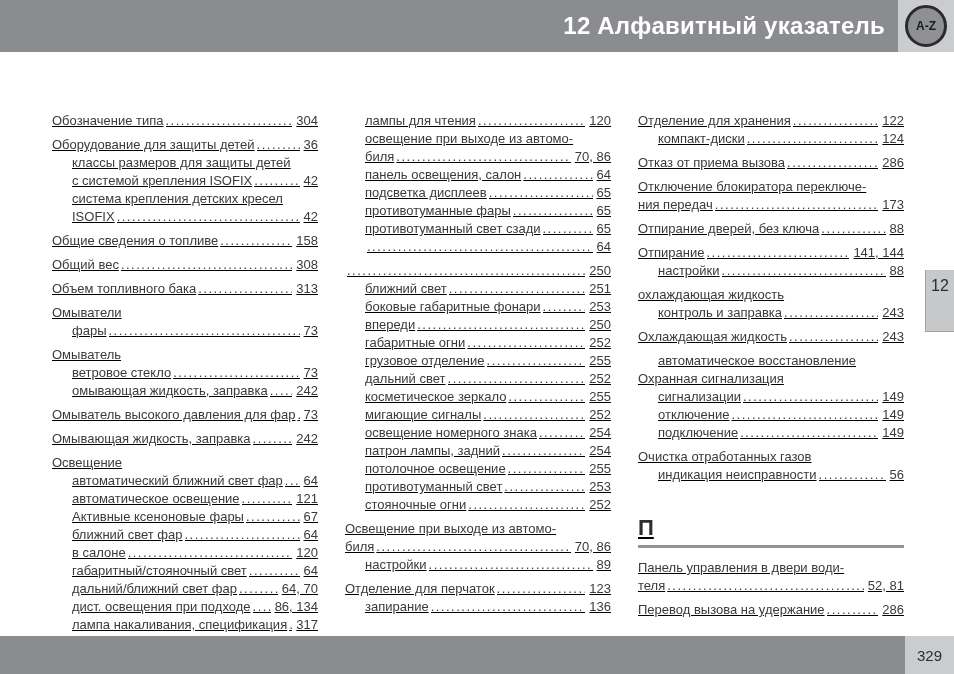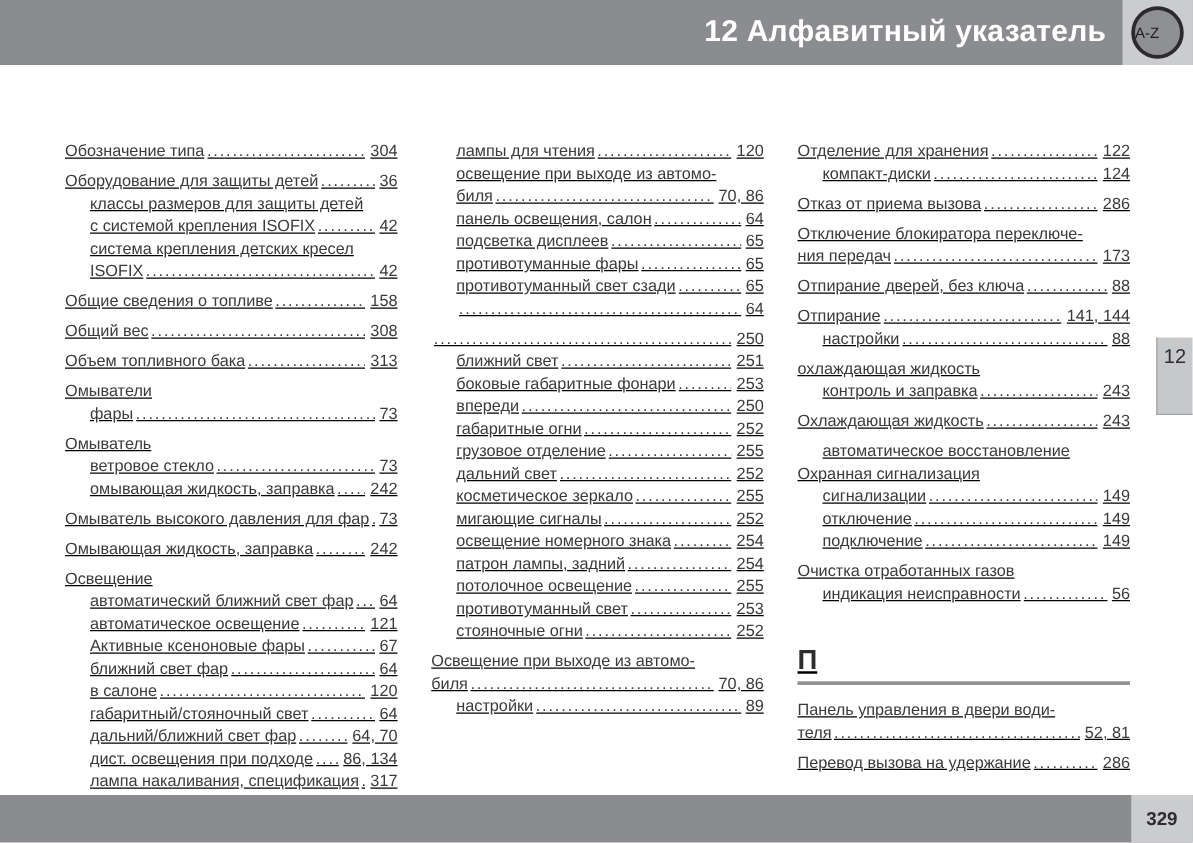--- a/index.html
+++ b/index.html
@@ -20,22 +20,22 @@
     color: #ffffff; font-weight: bold; font-size: 24px;
     margin-right: 13px; letter-spacing: 0.2px; white-space: nowrap;
   }
   .icon-box {
     width: 56px; height: 52px; background: #cbccce;
     display: flex; align-items: center; justify-content: center; flex: 0 0 auto;
   }
   .az-circle {
     width: 36px; height: 36px; border-radius: 50%;
     background: #8f9093; border: 3px solid #2b2b2d;
-    color: #1c1c1e; display: flex; align-items: center; justify-content: flex-start;
-    font-weight: normal; font-size: 12px; letter-spacing: 0;
+    color: #1c1c1e; display: flex; align-items: center; justify-content: center;
+    font-weight: bold; font-size: 12px; letter-spacing: 0;
   }
 
   
   .content {
     position: absolute; top: 112px; left: 52px;
     display: flex; gap: 27px; text-decoration: underline;
   }
   .col { width: 266px; flex: 0 0 266px; }
   .group { margin-bottom: 6px; }
   .line {
@@ -72,21 +72,21 @@
 
   
   .bottombar {
     position: absolute; left: 0; right: 0; bottom: 0; height: 38px;
     background: #8b8c8f;
     display: flex; justify-content: flex-end;
   }
   .page-box {
     width: 49px; height: 38px; background: #cbccce;
     display: flex; align-items: center; justify-content: center;
-    font-size: 15px; color: #2d2d2f; font-weight: bold;
+    font-size: 15px; color: #2d2d2f;
   }
 </style>
 </head>
 <body>
 
 <div class="page">
 
   <header class="topbar">
     <span class="title">12 Алфавитный указатель</span>
     <div class="icon-box">
@@ -358,20 +358,32 @@
             <span class="t">биля</span>
             <span class="leader"></span>
             <span class="p">70, 86</span>
           </div>
           <div class="line ind">
             <span class="t">настройки</span>
             <span class="leader"></span>
             <span class="p">89</span>
           </div>
         </div>
+        <div class="group">
+          <div class="line">
+            <span class="t">Отделение для перчаток</span>
+            <span class="leader"></span>
+            <span class="p">123</span>
+          </div>
+          <div class="line ind">
+            <span class="t">запирание</span>
+            <span class="leader"></span>
+            <span class="p">136</span>
+          </div>
+        </div>
       </div>
     <div class="col" id="col2">
         <div class="group">
           <div class="line">
             <span class="t">Отделение для хранения</span>
             <span class="leader"></span>
             <span class="p">122</span>
           </div>
           <div class="line ind">
             <span class="t">компакт-диски</span>

